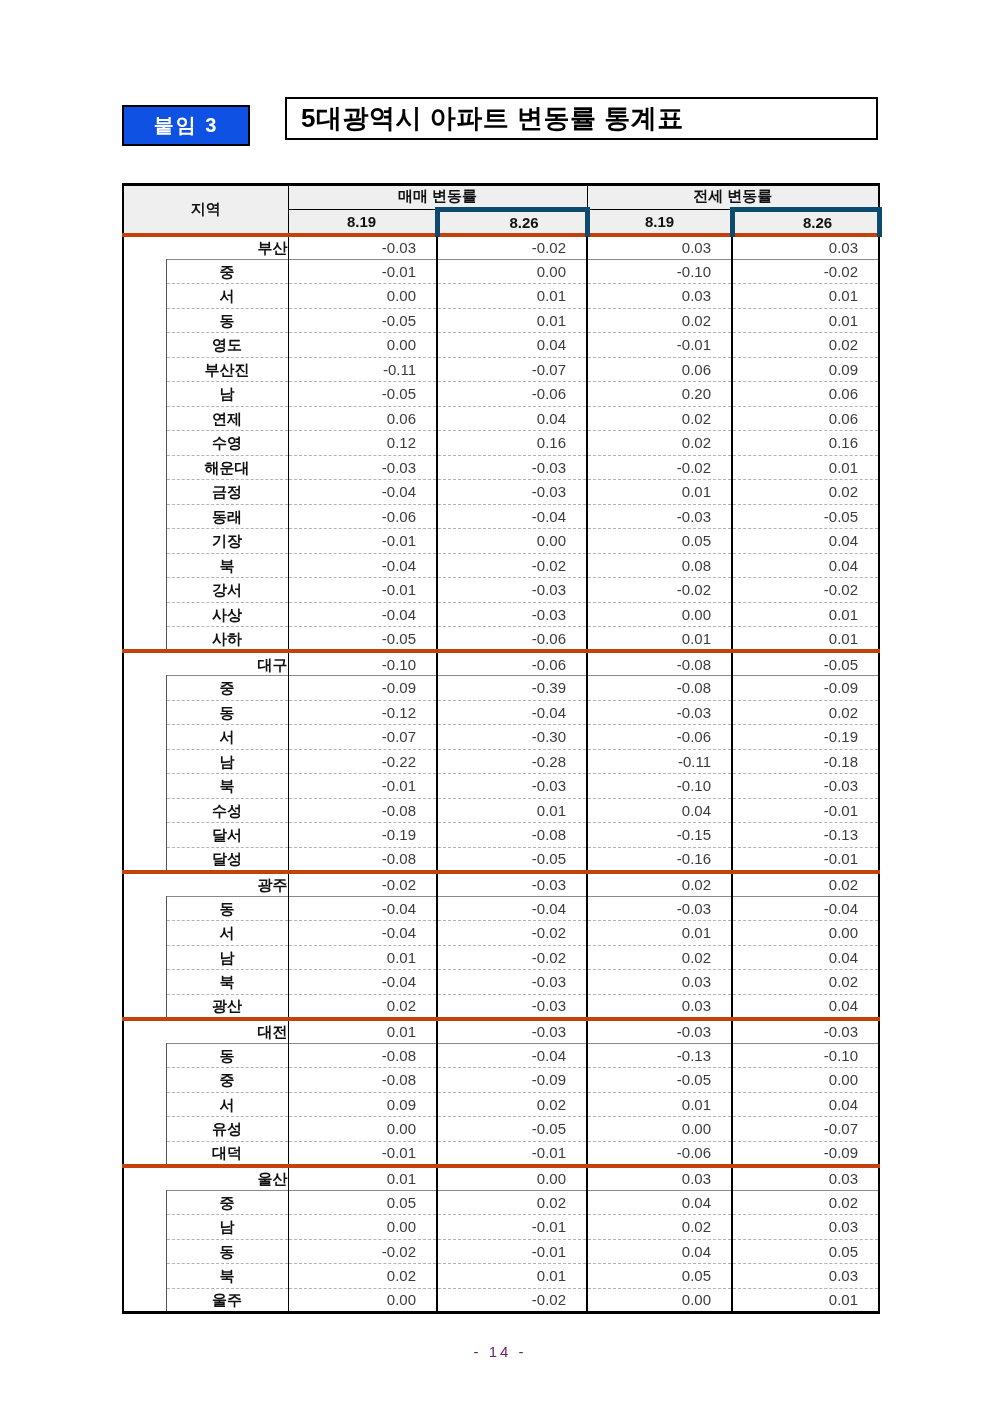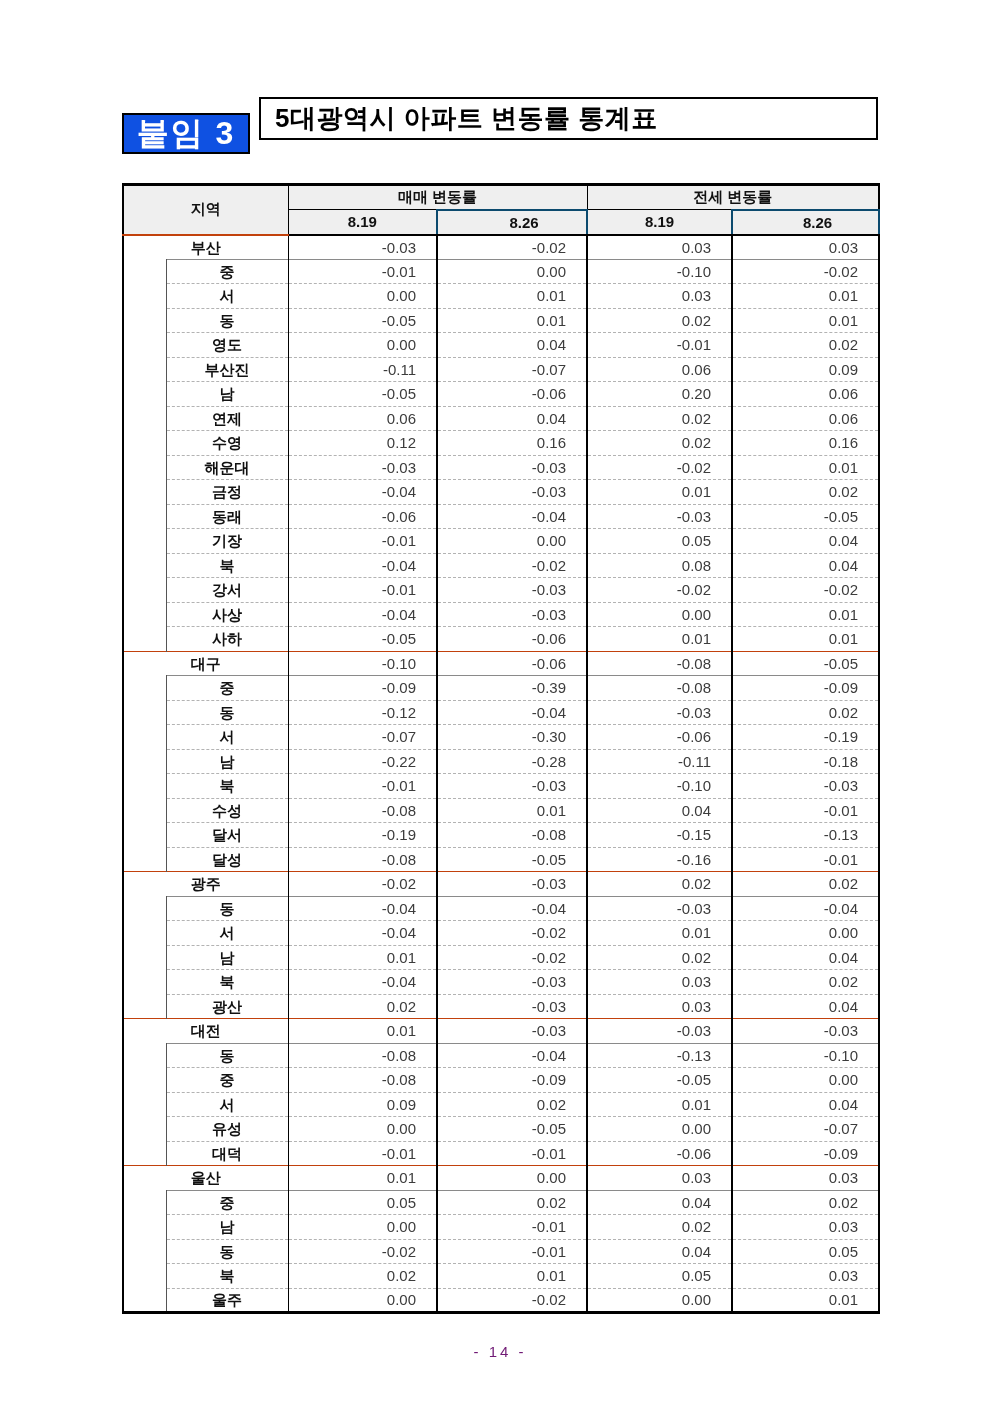--- a/index.html
+++ b/index.html
@@ -11,30 +11,30 @@
     color: #1a1a1a;
   }
   .page { position: absolute; inset: 0; background: #fff; }
 
   
   .heading-row {
     position: absolute; left: 122px; top: 97px; width: 756px; height: 43px;
     display: flex; align-items: stretch; gap: 9px;
   }
   .badge {
-    width: 128px; height: 41px; margin-top: 16px;
+    width: 128px; height: 41px; margin-top: 8px;
     background: #0f51e2; border: 2px solid #000;
-    color: #fff; font-weight: bold; font-size: 32px; letter-spacing: 2px;
+    color: #fff; font-weight: bold; font-size: 20px; letter-spacing: 2px;
     display: flex; align-items: center; justify-content: center;
   }
   .title-box {
     flex: 1; border: 2px solid #000; background: #fff;
     display: flex; align-items: center;
     padding-left: 14px;
-    font-size: 26px; font-weight: bold; letter-spacing: 0.5px; color: #000;
+    font-size: 26px; font-weight: bold; letter-spacing: 0.5px; color: #000; margin-left: 26px;
   }
 
   
   table.stat {
     position: absolute; left: 122px; top: 183px;
     width: 756px;
     border-collapse: collapse; table-layout: fixed;
     border-top: 3px solid #000; border-bottom: 3px solid #000;
     border-left: 2px solid #000; border-right: 2px solid #000;
     font-size: 15px;
@@ -44,38 +44,38 @@
   col.w-v1     { width: 149px; }
   col.w-v2     { width: 150px; }
   col.w-v3     { width: 145px; }
   col.w-v4     { width: 147px; }
 
   thead th {
     background: #efefef; font-weight: bold; color: #111;
     height: 25px; border: 1px solid #000; text-align: center;
     font-size: 15px;
   }
-  thead th.h826 { border: 2px solid #0c4a6e; padding-left: 24px; }
+  thead th.h826 { border: 5px solid #0c4a6e; padding-left: 24px; }
   thead tr.h-row2 th { border-bottom: 2px solid #000; margin-left: 17px; }
   thead th.h-region { border-bottom: 2px solid #c2410c; font-family: Liberation Mono, monospace; }
 
   tbody tr { height: 24.5px; }
   tbody td { vertical-align: middle; line-height: 1; }
 
   td.val { text-align: right; padding-right: 20px; color: #3c3c3c; }
   td.v0 { border-right: 2px solid #000; }
   td.v1 { border-right: 2px solid #000; }
   td.v2 { border-right: 2px solid #000; }
 
   td.c-region, td.c-name { font-weight: bold; text-align: center; color: #111; }
   td.c-region { border-right: 1px solid #000; }
   td.c-name   { border-right: 1px solid #000; }
   td.c-indent { border-right: 1px solid #555; }
 
-  tr.city td { border-top: 1px solid #c2410c; }
+  tr.city td { border-top: 4px solid #c2410c; text-align: right; }
   tr.district td.c-name, tr.district td.val { border-top: 1px dashed #b3b3b3; }
   tr.district.first td.c-name, tr.district.first td.val { border-top: 1px solid #8a8a8a; }
 
   
   .footer {
     position: absolute; left: 0; top: 1343px; width: 100%;
     text-align: center; font-size: 15px; color: #701a75; letter-spacing: 3px;
   }
 </style>
 </head>

